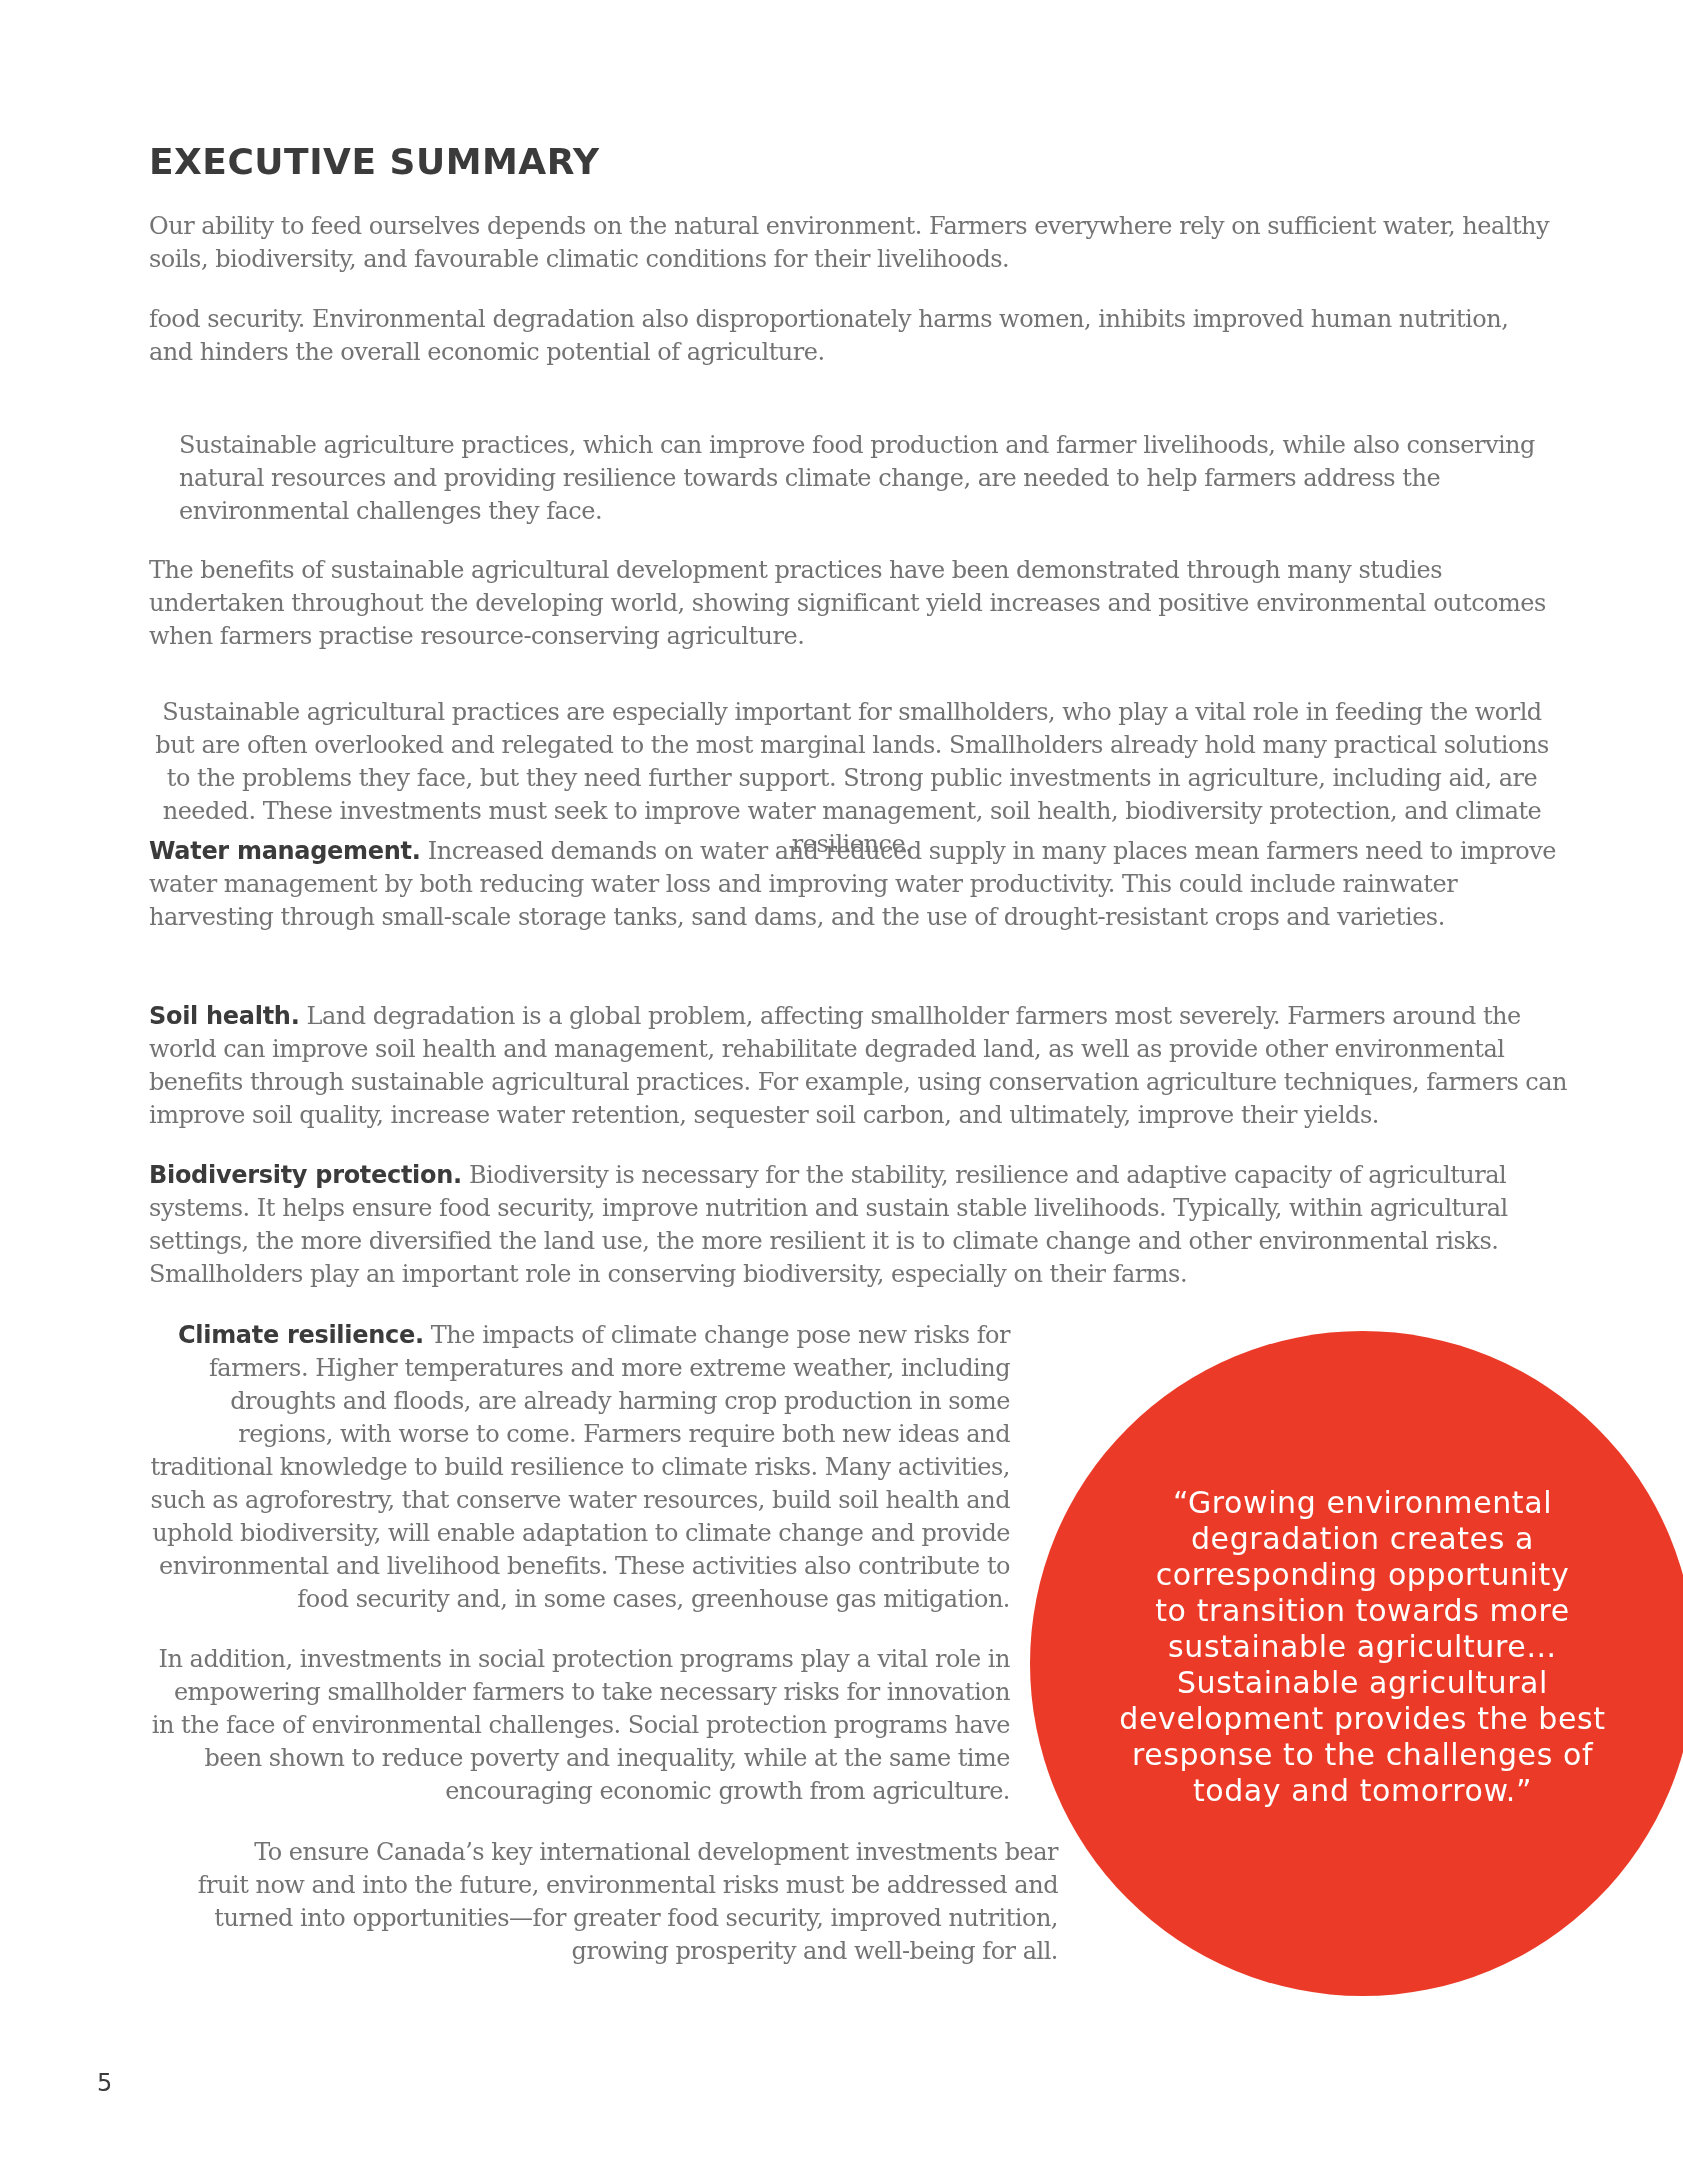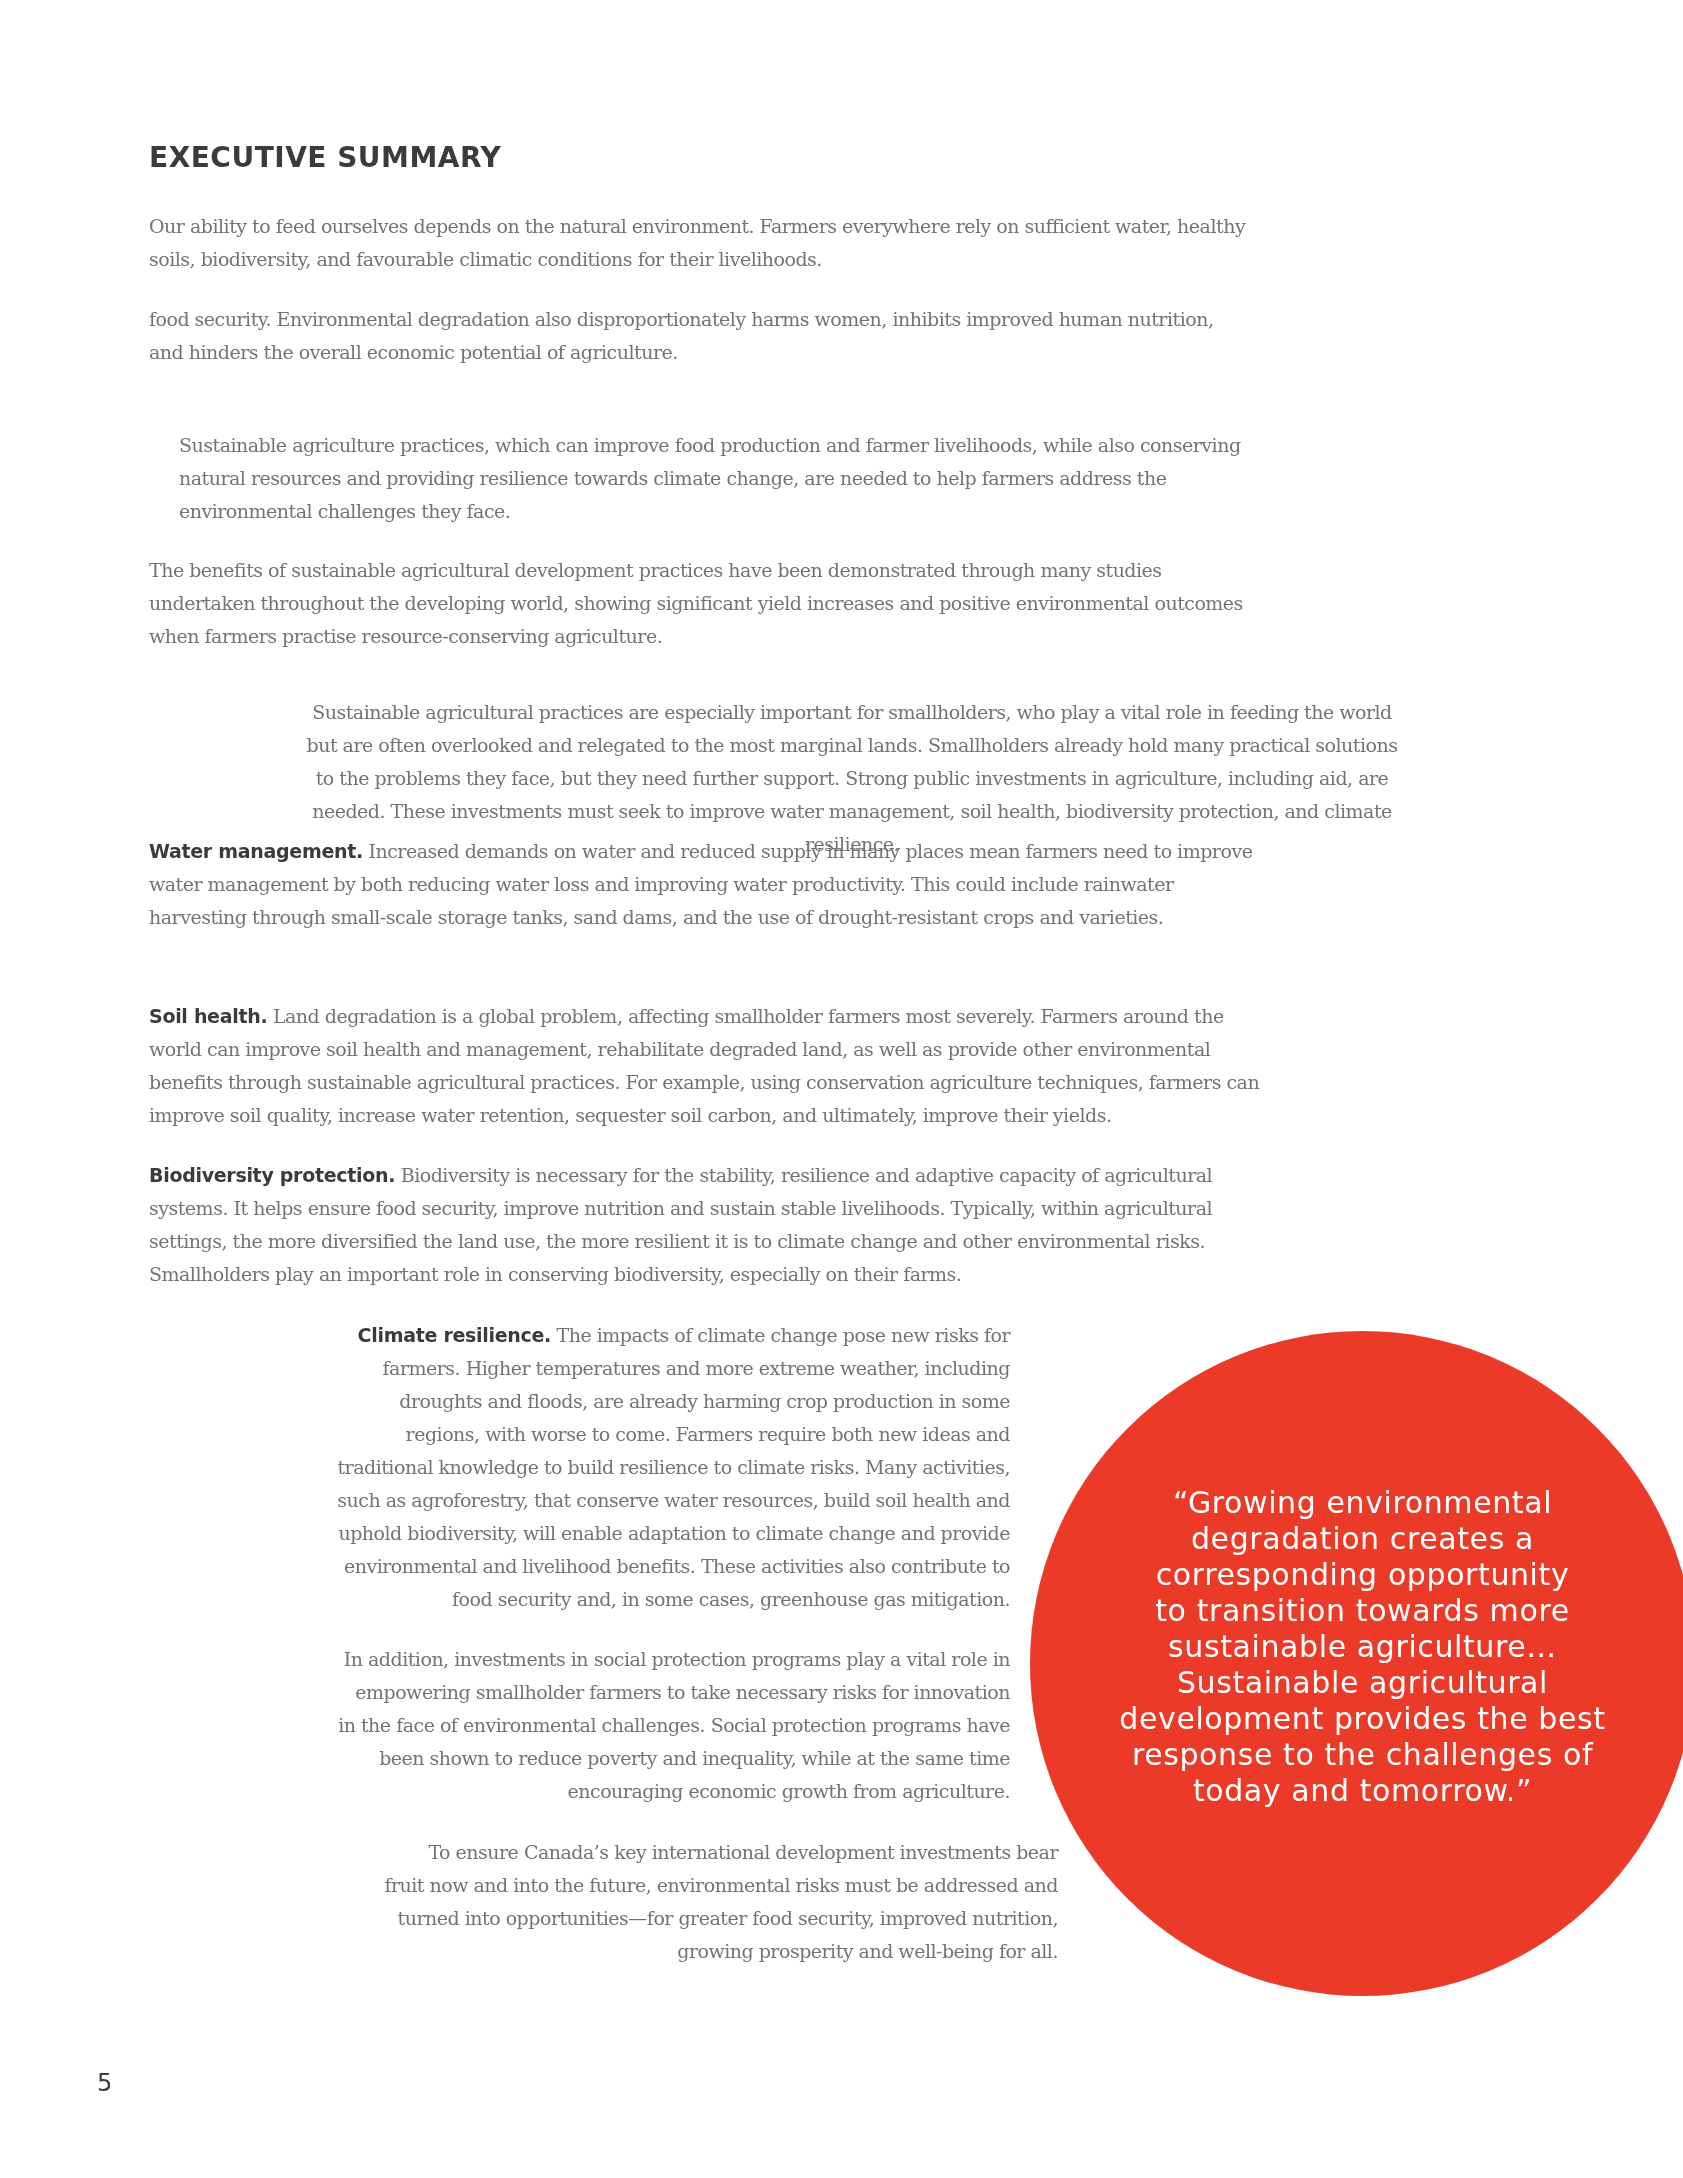--- a/index.html
+++ b/index.html
@@ -1,25 +1,25 @@
 <!DOCTYPE html>
 <html><head>
 <meta charset="utf-8">
 <style>
   html, body { margin: 0; padding: 0; background: #ffffff; }
   body { width: 1683px; height: 2178px; position: relative; overflow: hidden; }
   .page { position: absolute; left: 0; top: 0; width: 1683px; height: 2178px; background: #fff; }
   .title {
     position: absolute; left: 149px; top: 141px;
     font-family: "DejaVu Sans", sans-serif; font-weight: bold;
-    font-size: 28px; letter-spacing: 0.5px; color: #3b3b3b; margin: 0;
+    font-size: 36px; letter-spacing: 0.5px; color: #3b3b3b; margin: 0;
   }
   .para {
     position: absolute; left: 149px; margin: 0;
-    font-family: "DejaVu Serif", serif; font-size: 19px; line-height: 33px;
+    font-family: "DejaVu Serif", serif; font-size: 24px; line-height: 33px;
     color: #737373; font-weight: normal; letter-spacing: -0.5px;
   }
   .para.full { width: 1406px; }
   .para.narrow { width: 861px; text-align: right; }
   .lead {
     font-family: "DejaVu Sans", sans-serif; font-weight: bold; color: #3b3b3b;
     letter-spacing: -0.3px;
   }
   .line { display: block; white-space: nowrap; }
   .callout {

